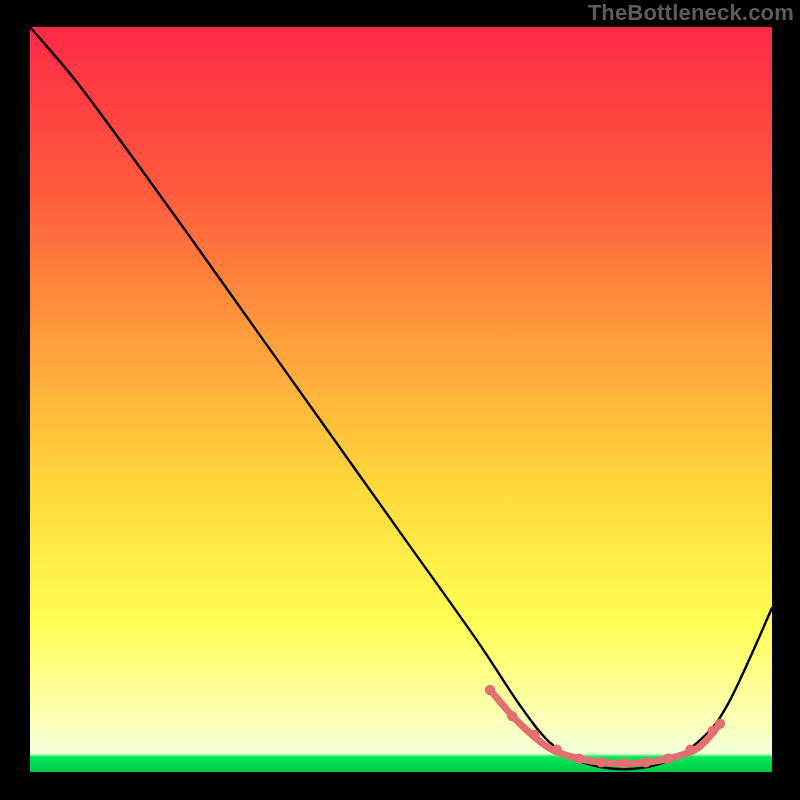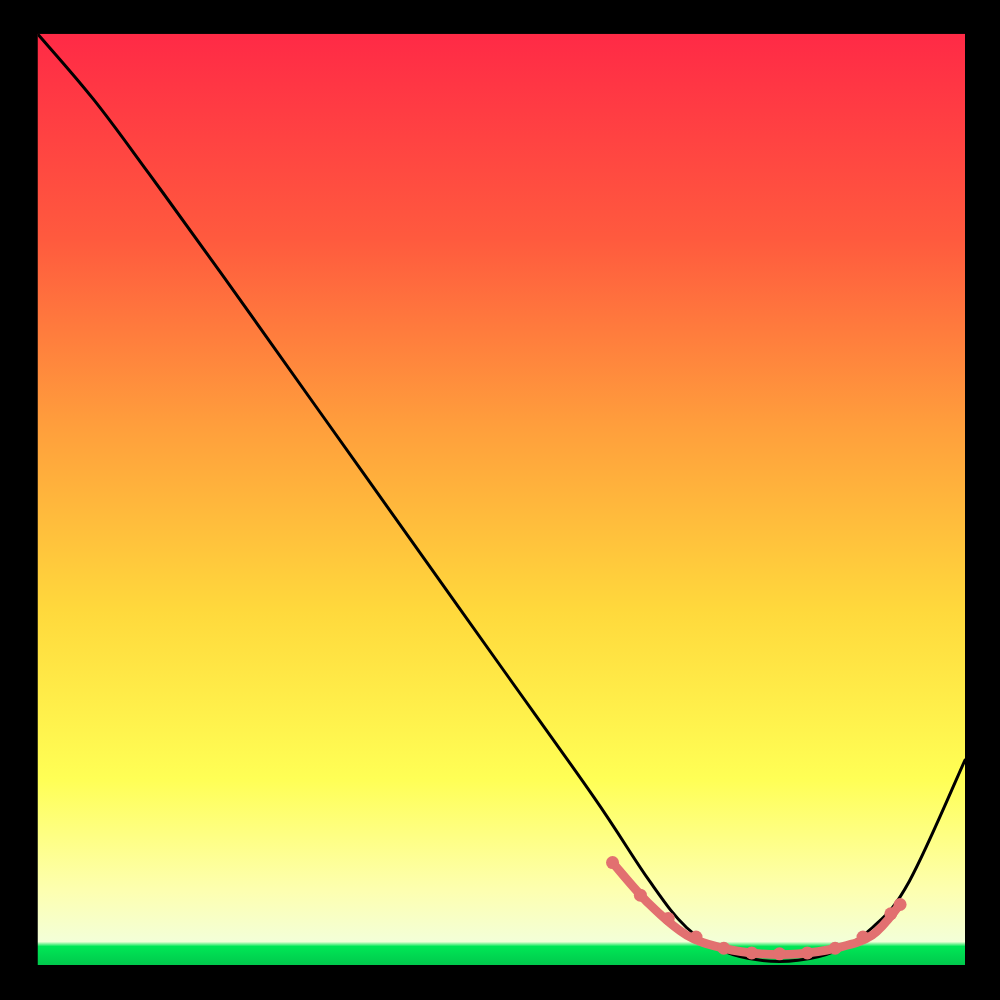--- a/index.html
+++ b/index.html
@@ -38,20 +38,21 @@
     display: block;
     width: 742px;
     height: 745px;
   }
 </style>
 </head>
 <body>
 
 <div class="page">
 
+  <div class="watermark">TheBottleneck.com</div>
 
   <div class="plot-wrap">
     <svg viewBox="0 0 742 745" preserveAspectRatio="none">
       <defs>
         <linearGradient id="bg-grad" x1="0" y1="0" x2="0" y2="1">
           <stop offset="0%" stop-color="#ff2a46"></stop>
           <stop offset="22%" stop-color="#ff5a3e"></stop>
           <stop offset="42%" stop-color="#ff9e3c"></stop>
           <stop offset="62%" stop-color="#ffd93c"></stop>
           <stop offset="80%" stop-color="#ffff55"></stop>

